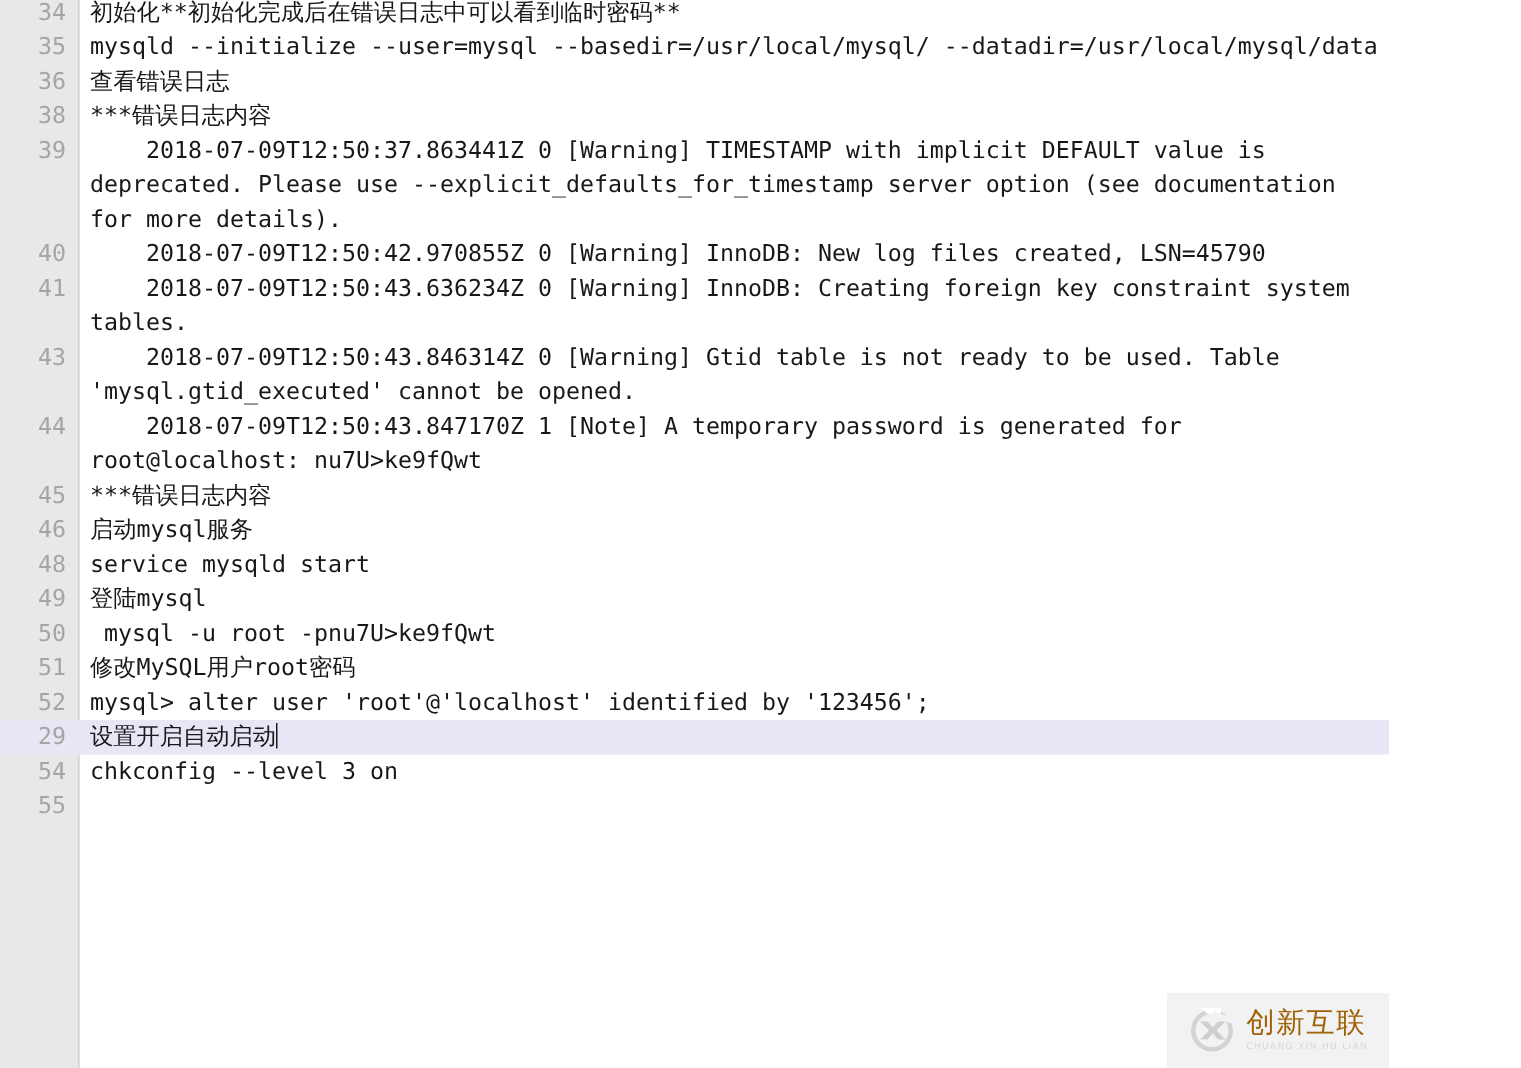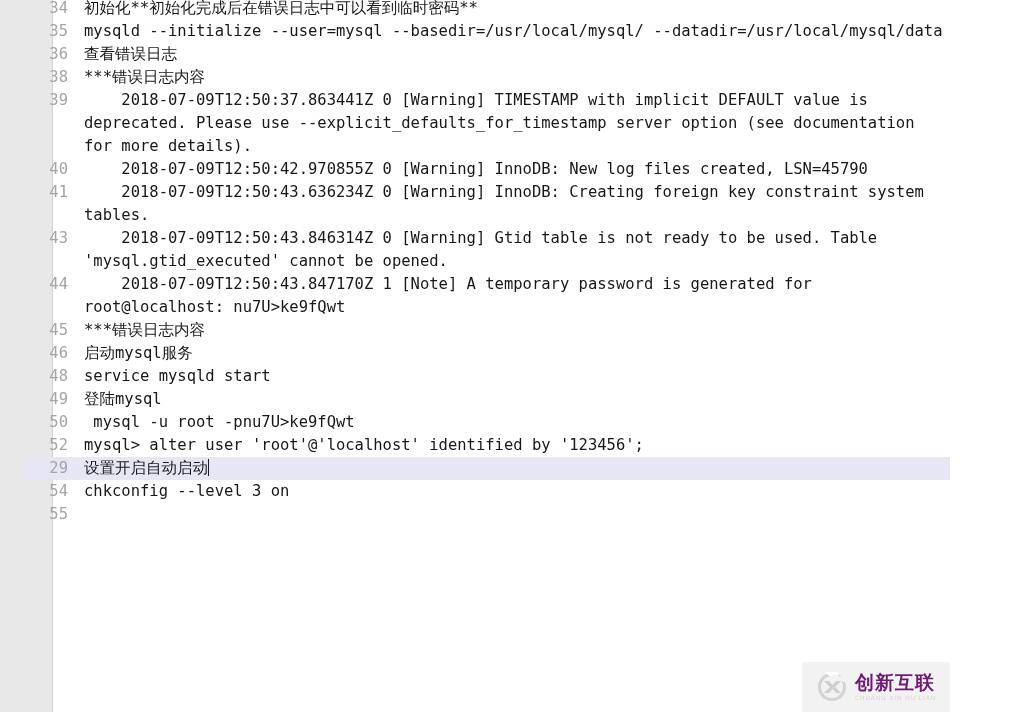--- a/index.html
+++ b/index.html
@@ -13,21 +13,20 @@
     overflow: hidden;
     font-family: "DejaVu Sans Mono", "Liberation Mono", monospace;
   }
 
   #editor {
     position: relative;
     width: 926px;
     height: 712px;
     background: #ffffff;
     overflow: hidden;
-    padding-left: 24px;
   }
 
   
   #gutter-band {
     position: absolute;
     left: 0;
     top: 0;
     width: 53px;
     height: 712px;
     background: #e8e8e8;
@@ -115,22 +114,22 @@
   }
   #wm-text {
     display: flex;
     flex-direction: column;
     align-items: flex-start;
     line-height: 1;
   }
   #wm-cn {
     font-family: "DejaVu Sans", "Liberation Sans", sans-serif;
     font-size: 19px;
-    font-weight: bold;
-    color: #701a75;
+    font-weight: normal;
+    color: #a16207;
     letter-spacing: 1px;
   }
   #wm-en {
     font-family: "DejaVu Sans", "Liberation Sans", sans-serif;
     font-size: 6px;
     color: #d6d6d6;
     letter-spacing: 0.9px;
     margin-top: 3px;
   }
 </style>
@@ -190,20 +189,24 @@
         <div class="lineno">48</div>
         <div class="content">service mysqld start</div>
       </div>
       <div class="row">
         <div class="lineno">49</div>
         <div class="content">登陆mysql</div>
       </div>
       <div class="row">
         <div class="lineno">50</div>
         <div class="content"> mysql -u root -pnu7U&gt;ke9fQwt</div>
+      </div>
+      <div class="row">
+        <div class="lineno">51</div>
+        <div class="content">修改MySQL用户root密码</div>
       </div>
       <div class="row">
         <div class="lineno">52</div>
         <div class="content">mysql&gt; alter user 'root'@'localhost' identified by '123456';</div>
       </div>
       <div class="row active">
         <div class="lineno">29</div>
         <div class="content">设置开启自动启动</div>
       </div>
       <div class="row">

